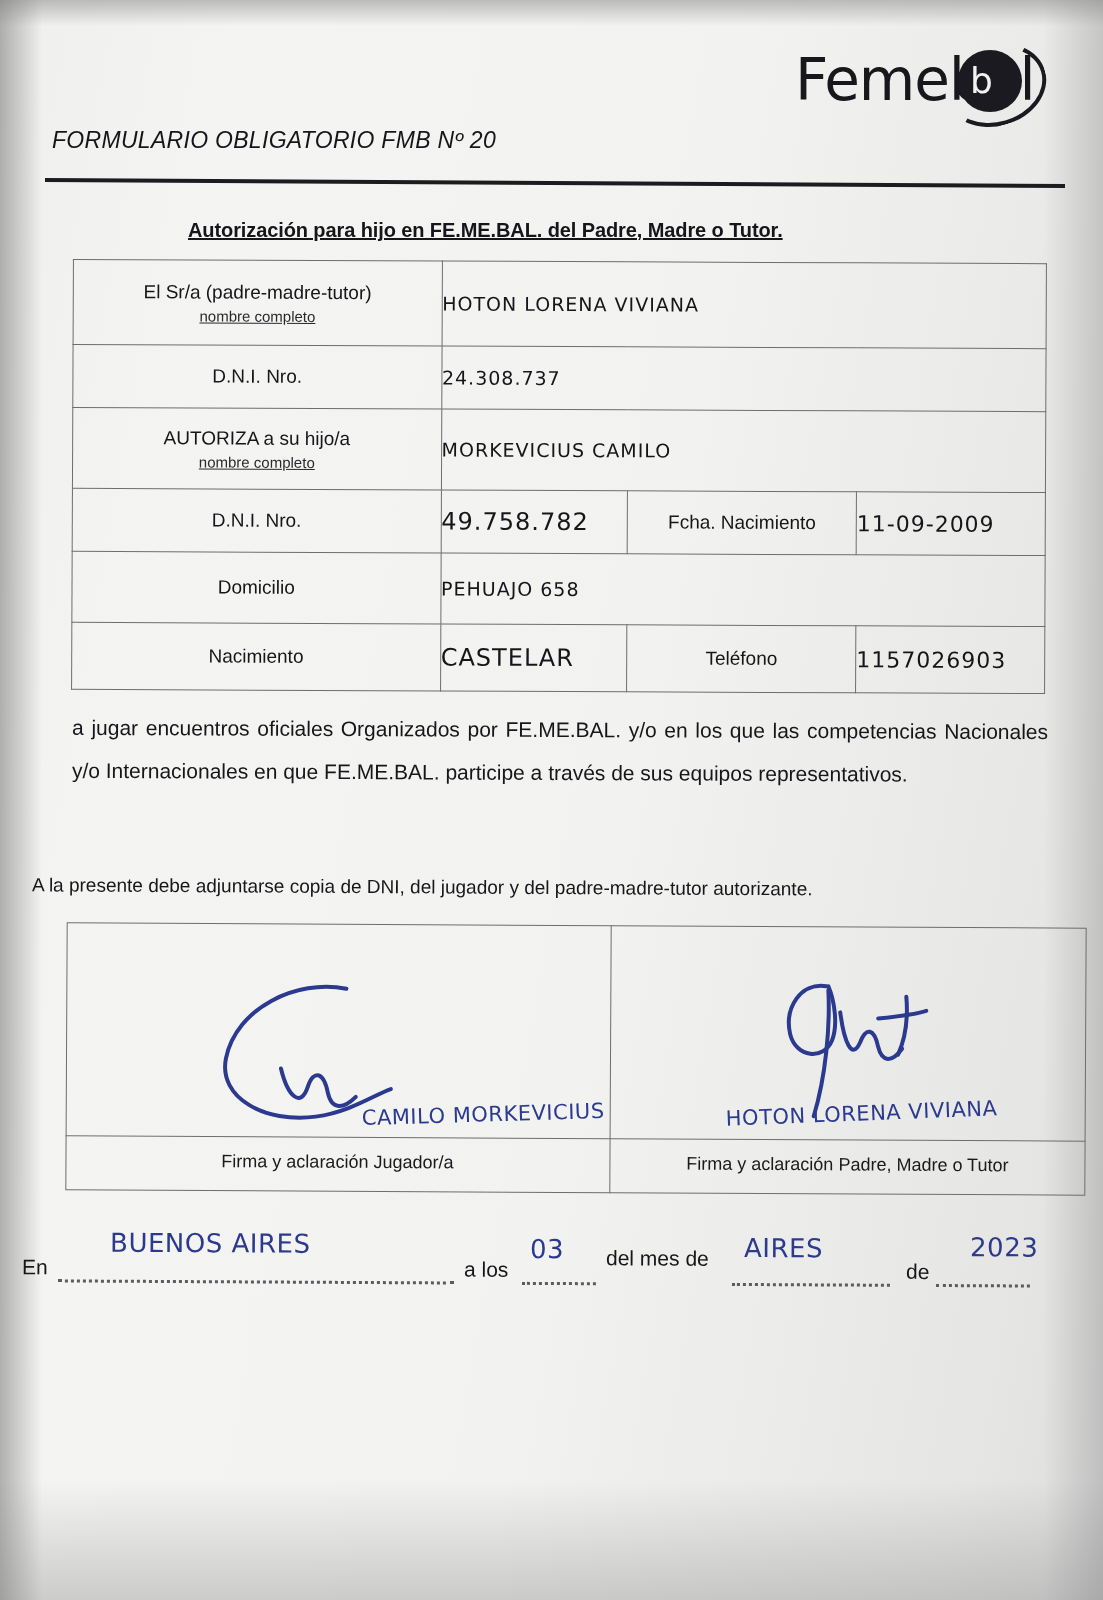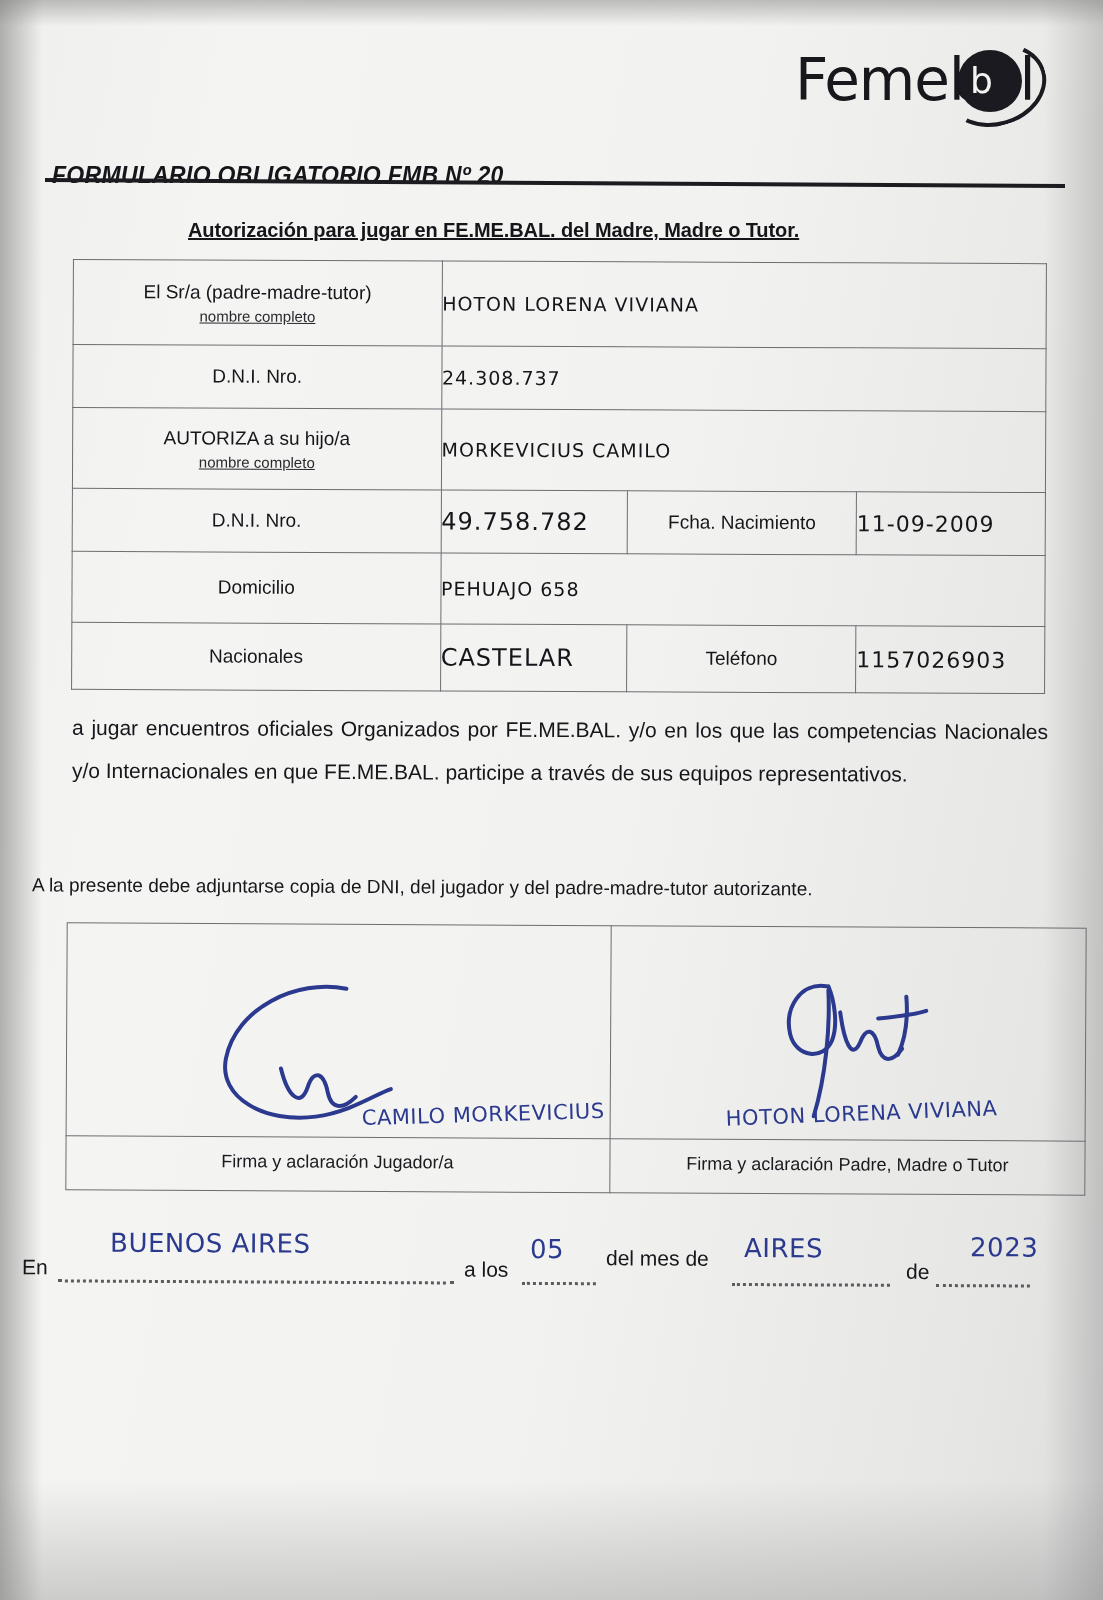--- a/index.html
+++ b/index.html
@@ -98,25 +98,24 @@
     border-left-color: transparent;
     transform: rotate(-16deg);
   }
 
   
   .form-title {
     position: absolute;
     left: 52px;
     top: 127px;
     font-size: 23px;
-    font-weight: bold;
+    font-weight: normal;
     font-style: italic;
     color: #15151a;
     letter-spacing: 0.3px;
-    margin-top: 35px;
   }
   .rule {
     position: absolute;
     left: 45px;
     top: 181px;
     width: 1020px;
     height: 4px;
     background: #1b1b20;
     transform: rotate(0.35deg);
   }
@@ -284,21 +283,21 @@
   <div class="logo">
     <div class="logo-text">Femebal</div>
     <div class="logo-arc"></div>
     <div class="logo-ball">
       <div class="logo-ball-inner">b</div>
     </div>
   </div>
 
   <div class="form-title">FORMULARIO OBLIGATORIO FMB Nº 20</div>
   <div class="rule"></div>
-  <div class="section-title">Autorización para jugar en FE.ME.BAL. del Madre, Madre o Tutor.</div>
+  <div class="section-title">Autorización para hijo en FE.ME.BAL. del Padre, Madre o Tutor.</div>
 
   <table class="tbl">
     <tbody>
         <tr>
       <td class="lbl" style="width:352px;height:84px">
         <span>El Sr/a (padre-madre-tutor)</span>
         <span class="sub">nombre completo</span>
       </td>
       <td class="hand" colspan="3">HOTON LORENA VIVIANA</td>
     </tr>
@@ -324,21 +323,21 @@
       <td class="hand xs" style="width:180px">11-09-2009</td>
     </tr>
     <tr>
       <td class="lbl" style="height:70px">
         <span>Domicilio</span>
       </td>
       <td class="hand" colspan="3">PEHUAJO 658</td>
     </tr>
     <tr>
       <td class="lbl" style="height:66px">
-        <span>Nacionales</span>
+        <span>Nacimiento</span>
       </td>
       <td class="hand sm">CASTELAR</td>
       <td class="lbl">Teléfono</td>
       <td class="hand xs">1157026903</td>
     </tr>
   </tbody>
     </table>
 
   <div class="para">a jugar encuentros oficiales Organizados por FE.ME.BAL. y/o en los que las competencias Nacionales y/o Internacionales en que FE.ME.BAL. participe a través de sus equipos representativos.</div>
   <div class="note">A la presente debe adjuntarse copia de DNI, del jugador y del padre-madre-tutor autorizante.</div>
@@ -368,21 +367,21 @@
     <div class="sig-cap right">Firma y aclaración Padre, Madre o Tutor</div>
   </div>
 
   <div class="footer">
     <span class="static" style="left:0;top:20px">En</span>
     <div class="dots" style="left:36px;top:20px;width:396px"></div>
     <span class="fhand" style="left:88px;top:-8px">BUENOS AIRES</span>
 
     <span class="static" style="left:442px;top:20px">a los</span>
     <div class="dots" style="left:500px;top:20px;width:74px"></div>
-    <span class="fhand" style="left:508px;top:-4px">05</span>
+    <span class="fhand" style="left:508px;top:-4px">03</span>
 
     <span class="static" style="left:584px;top:8px">del mes de</span>
     <div class="dots" style="left:710px;top:20px;width:158px"></div>
     <span class="fhand" style="left:722px;top:-6px">AIRES</span>
 
     <span class="static" style="left:884px;top:20px">de</span>
     <div class="dots" style="left:914px;top:20px;width:94px"></div>
     <span class="fhand" style="left:948px;top:-8px">2023</span>
   </div>
 </div>

